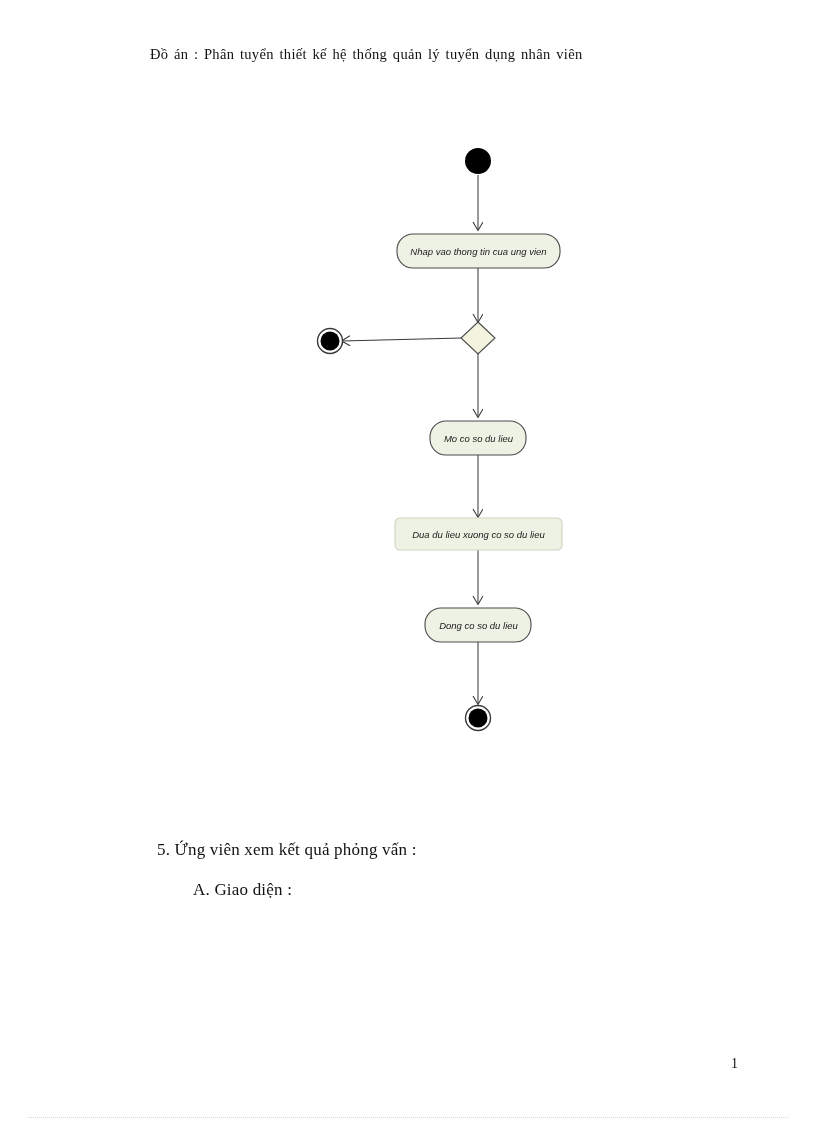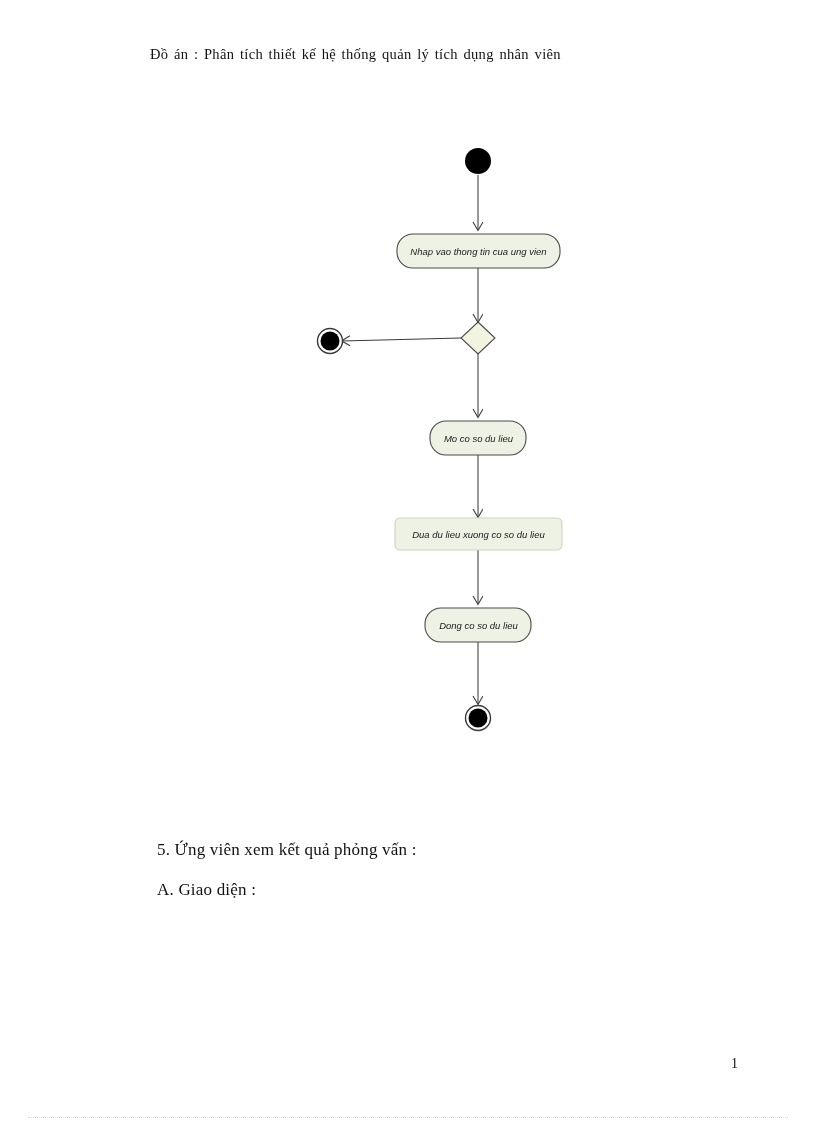--- a/index.html
+++ b/index.html
@@ -47,21 +47,21 @@
   .body-text {
     position: absolute;
     left: 157px;
     font-family: "Liberation Serif", "DejaVu Serif", serif;
     font-size: 17px;
     color: #111111;
     letter-spacing: 0.2px;
     white-space: nowrap;
   }
   .body-text.line-1 { top: 840px; }
-  .body-text.line-2 { top: 880px; }
+  .body-text.line-2 { top: 880px; margin-left: 36px; }
 
   
   .page-number {
     position: absolute;
     left: 731px;
     top: 1056px;
     font-family: "Liberation Serif", "DejaVu Serif", serif;
     font-size: 14px;
     color: #111111;
   }
@@ -82,21 +82,21 @@
     font-family: "Liberation Sans", "DejaVu Sans", sans-serif;
     font-size: 9.5px;
     fill: #1a1a1a;
   }
 </style>
 </head>
 <body>
 
 <div class="page">
 
-  <div class="doc-header">Đồ án : Phân tích thiết kế hệ thống  quản lý tích  dụng  nhân  viên</div>
+  <div class="doc-header">Đồ án : Phân tuyển thiết kế hệ thống  quản lý tuyển  dụng  nhân  viên</div>
 
   <div class="diagram">
     <svg width="320" height="625" viewBox="0 0 320 625" xmlns="http://www.w3.org/2000/svg">
       <defs>
         <marker id="arrowOpen" markerWidth="12" markerHeight="12" refX="9" refY="5" orient="auto" markerUnits="userSpaceOnUse">
           <path d="M1,0 L9.5,5 L1,10" fill="none" stroke="#3a3a3a" stroke-width="1.1"></path>
         </marker>
       </defs>
 
       <g>

